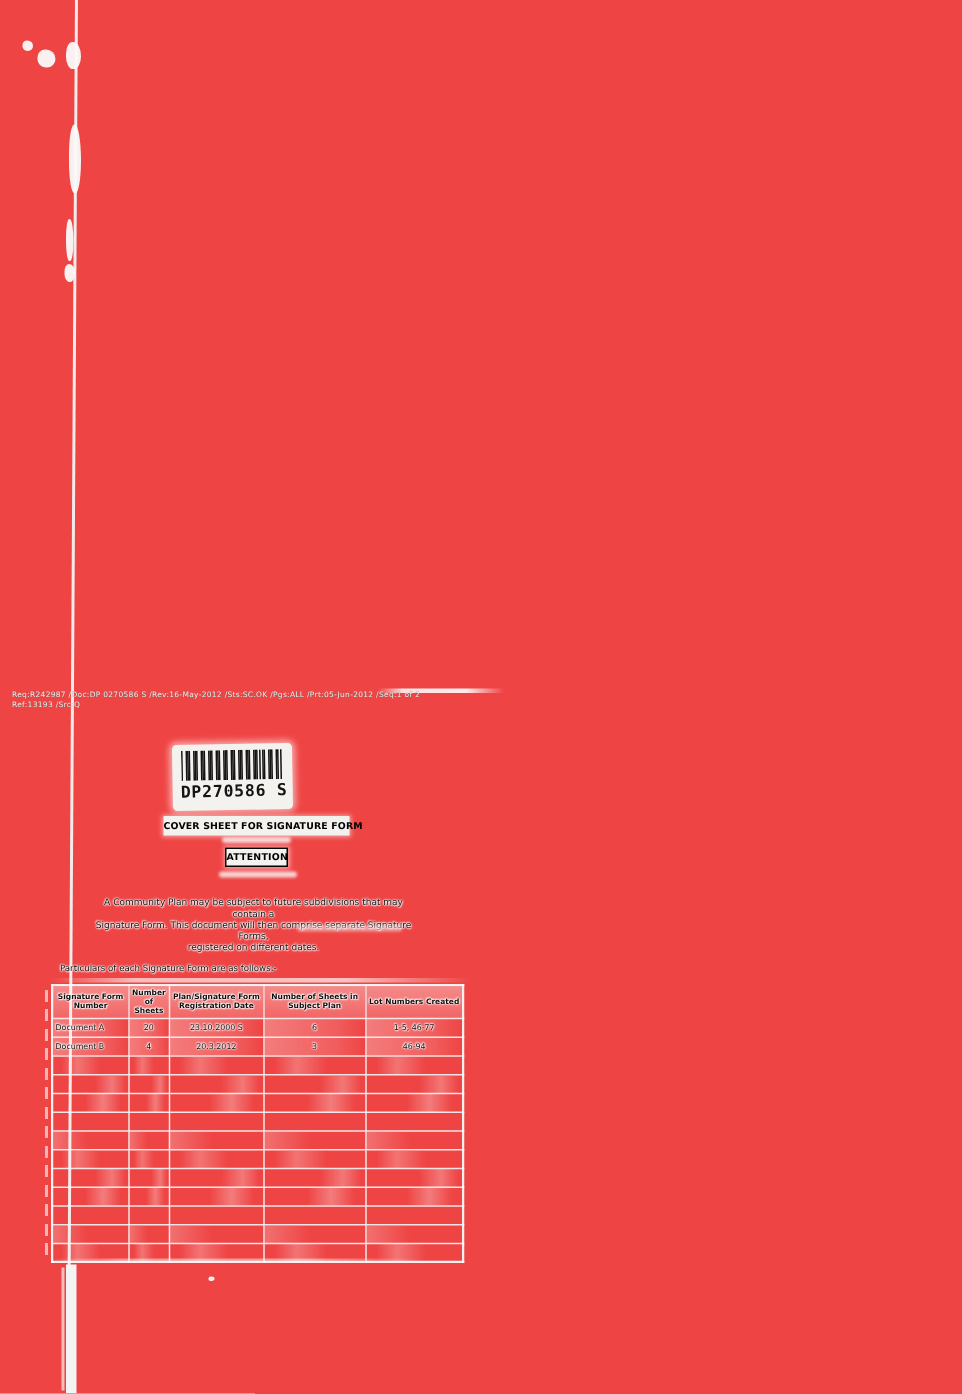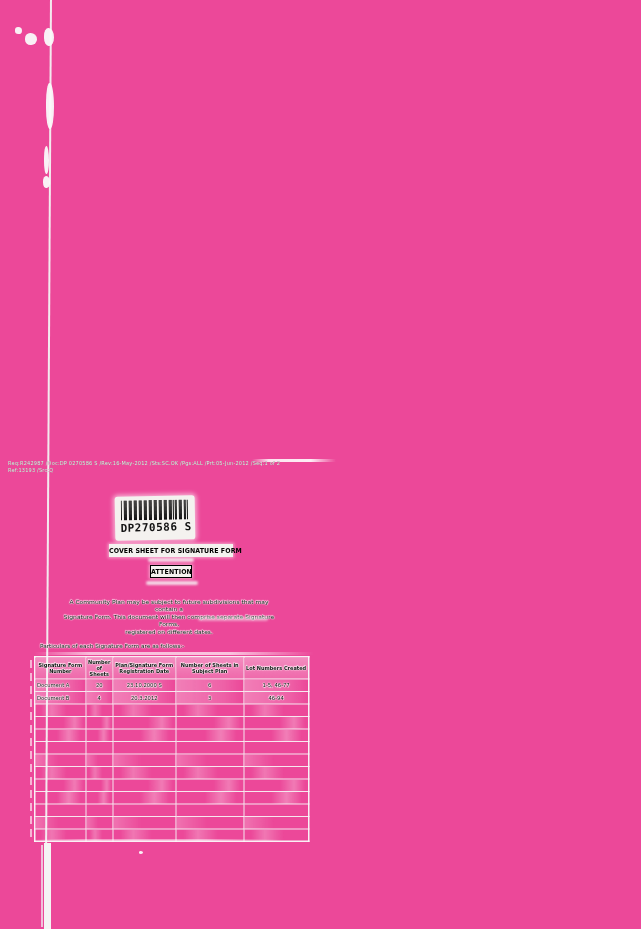--- a/index.html
+++ b/index.html
@@ -1,18 +1,18 @@
 <!DOCTYPE html>
 <html><head>
 <meta charset="utf-8">
 <style>
   html,body{margin:0;padding:0;}
   .page{
     position:relative;width:641px;height:929px;overflow:hidden;
-    background:#ec4899;
+    background:#ef4444;
     font-family:"DejaVu Sans",sans-serif;
   }
   .abs{position:absolute;}
   .s50{transform:scale(0.5);transform-origin:0 0;}
   .halo{
     color:#0e0e0e;
     text-shadow:0 0 2px rgba(255,255,255,.95),0 0 2px rgba(255,255,255,.9),
                 1px 1px 2px rgba(255,255,255,.85),-1px -1px 2px rgba(255,255,255,.85),
                 0 0 4px rgba(255,255,255,.6);
   }

